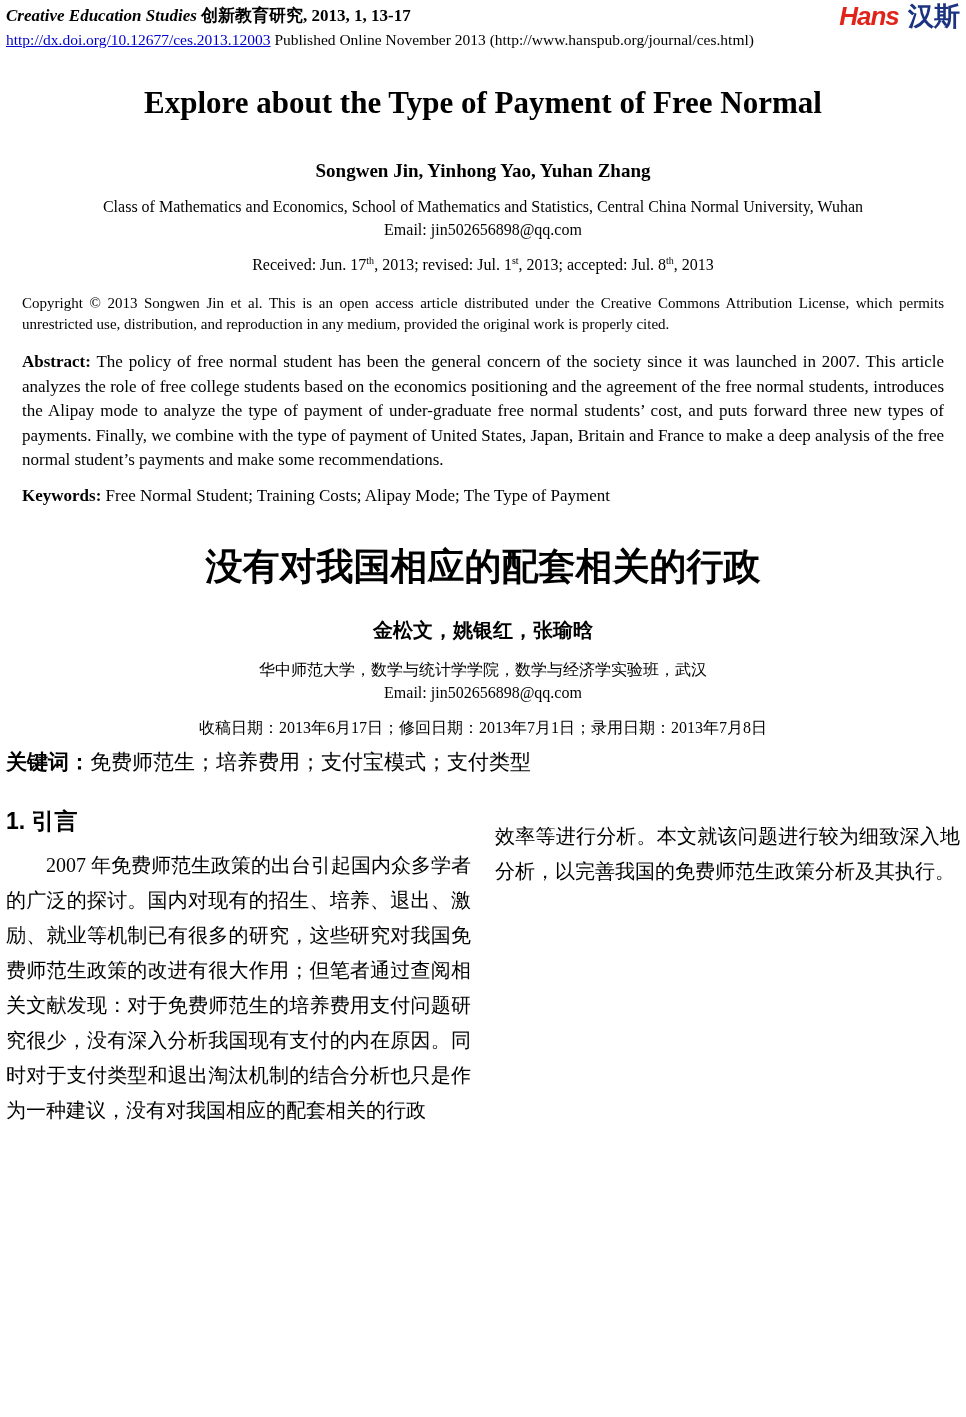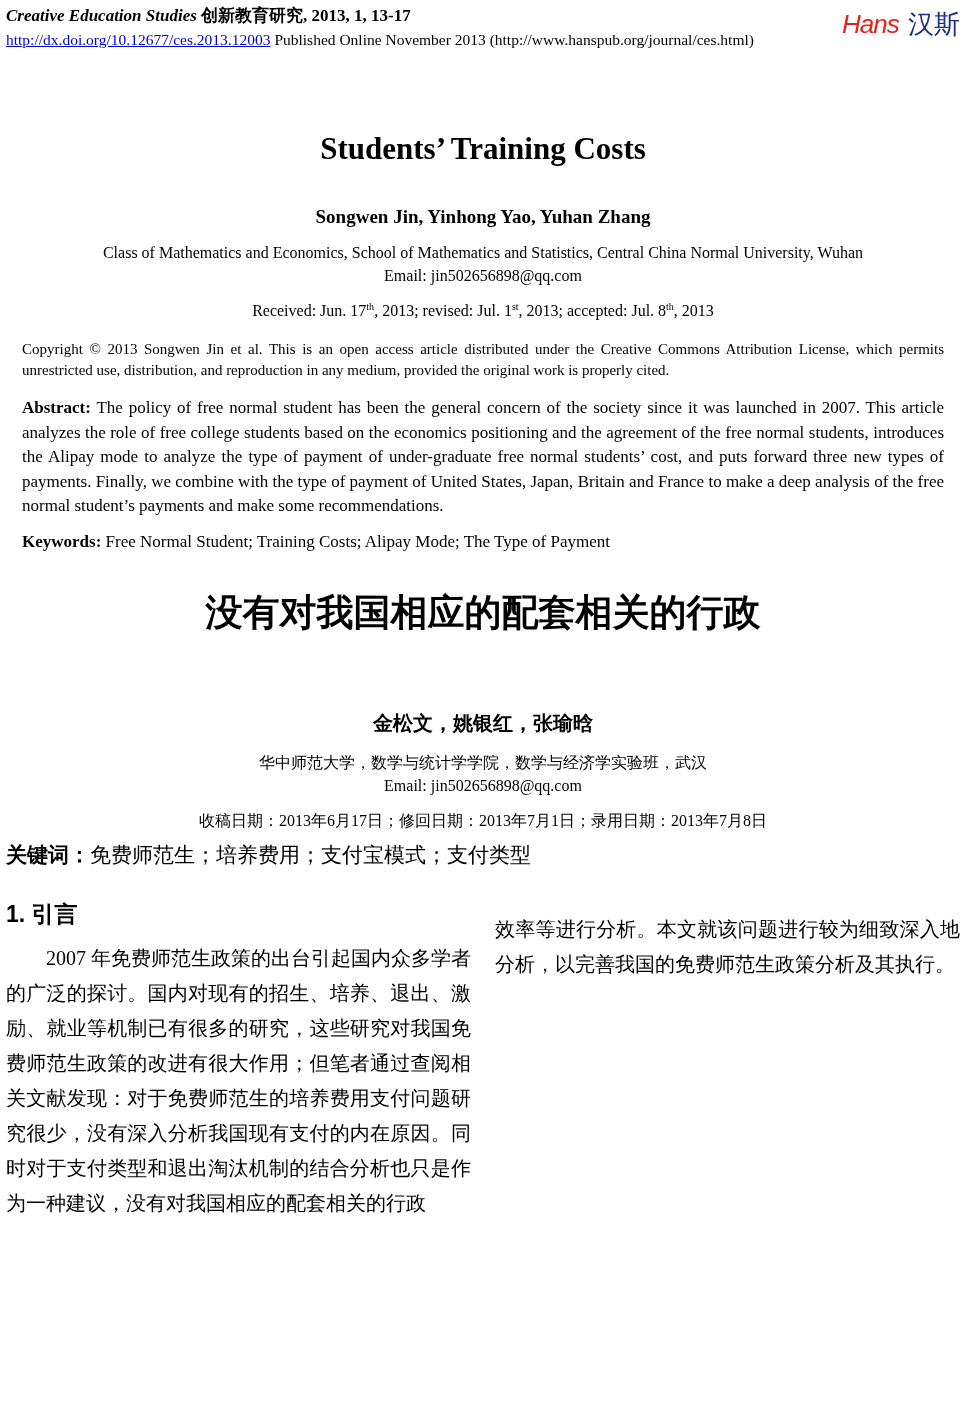--- a/index.html
+++ b/index.html
@@ -8,39 +8,39 @@
   .page { position:relative; width:966px; height:1328px; margin:0 auto; background:#fff;
           padding:6px 6px 0 6px; overflow:hidden; }
 
   
   .hdr-line1 { font-size:17px; font-weight:bold; line-height:20px; }
   .journal-it { font-style:italic; }
   .hdr-line2 { font-size:15.5px; line-height:20px; margin-top:4px; }
   .doi-link { color:#0000CC; text-decoration:underline; }
   .pub-info { color:#000; }
   .logo { position:absolute; top:2px; right:6px; font-family:"Liberation Sans","DejaVu Sans",sans-serif;
-          font-size:26px; font-weight:normal; line-height:28px; white-space:nowrap;margin-top:8px; }
+          font-size:26px; font-weight:bold; line-height:28px; white-space:nowrap; }
   .logo-hans { color:#E2231A; font-style:italic; letter-spacing:-1px; }
   .logo-cn { color:#1B3280; margin-left:2px; }
 
   
   .title { text-align:center; font-weight:bold; font-size:31px; line-height:46px; margin-top:30px; }
   .authors { text-align:center; font-weight:bold; font-size:19px; margin-top:34px; }
   .affil { text-align:center; font-size:16px; line-height:23px; margin-top:13px; }
   .received { text-align:center; font-size:16px; margin-top:14px; }
   .received sup { font-size:10px; }
   .copyright { font-size:15px; line-height:21px; text-align:justify; margin:19px 16px 0 16px; }
   .abstract { font-size:17px; line-height:24.5px; text-align:justify; margin:15px 16px 0 16px; }
   .abstract b, .keywords b { font-weight:bold; }
   .keywords { font-size:17px; margin:13px 16px 0 16px; }
 
   
   .cn-title { text-align:center; font-family:"Liberation Sans","DejaVu Sans",sans-serif;
               font-weight:bold; font-size:37px; margin-top:36px; }
-  .cn-authors { text-align:center; font-weight:bold; font-size:20px; margin-top:72px; }
+  .cn-authors { text-align:center; font-weight:bold; font-size:20px; margin-top:25px; }
   .cn-affil { text-align:center; font-size:16px; line-height:23px; margin-top:14px; }
   .cn-received { text-align:center; font-size:16px; margin-top:14px; }
   .cn-abstract { font-size:21px; line-height:36px; text-align:justify; margin-top:16px; }
   .cn-label { font-family:"Liberation Sans","DejaVu Sans",sans-serif; font-weight:bold; }
   .cn-keywords { font-size:21px; margin-top:9px; }
 
   
   .columns { display:flex; gap:24px; margin-top:30px; }
   .col { flex:1; font-size:20px; line-height:35px; text-align:justify; }
   .sec-heading { font-size:23px; font-weight:bold; line-height:30px; margin-bottom:12px;
@@ -66,22 +66,21 @@
       <a href="#" class="doi-link">http://dx.doi.org/10.12677/ces.2013.12003</a>
       <span class="pub-info">Published Online November 2013 (http://www.hanspub.org/journal/ces.html)</span>
     </div>
     <div class="logo">
       <span class="logo-hans">Hans</span>
       <span class="logo-cn">汉斯</span>
     </div>
   </div>
 
   <h1 class="title">
-    <br>
-    <span>Students’ Training Costs</span>
+    <span>Explore about the Type of Payment of Free Normal</span><br>
   </h1>
 
   <p class="authors">Songwen Jin, Yinhong Yao, Yuhan Zhang</p>
 
   <p class="affil">
     <span>Class of Mathematics and Economics, School of Mathematics and Statistics, Central China Normal University, Wuhan</span><br>
     <span>Email: jin502656898@qq.com</span>
   </p>
 
   <p class="received"><span>Received: Jun. 17</span><sup>th</sup><span>, 2013; revised: Jul. 1</span><sup>st</sup><span>, 2013; accepted: Jul. 8</span><sup>th</sup><span>, 2013</span></p>

